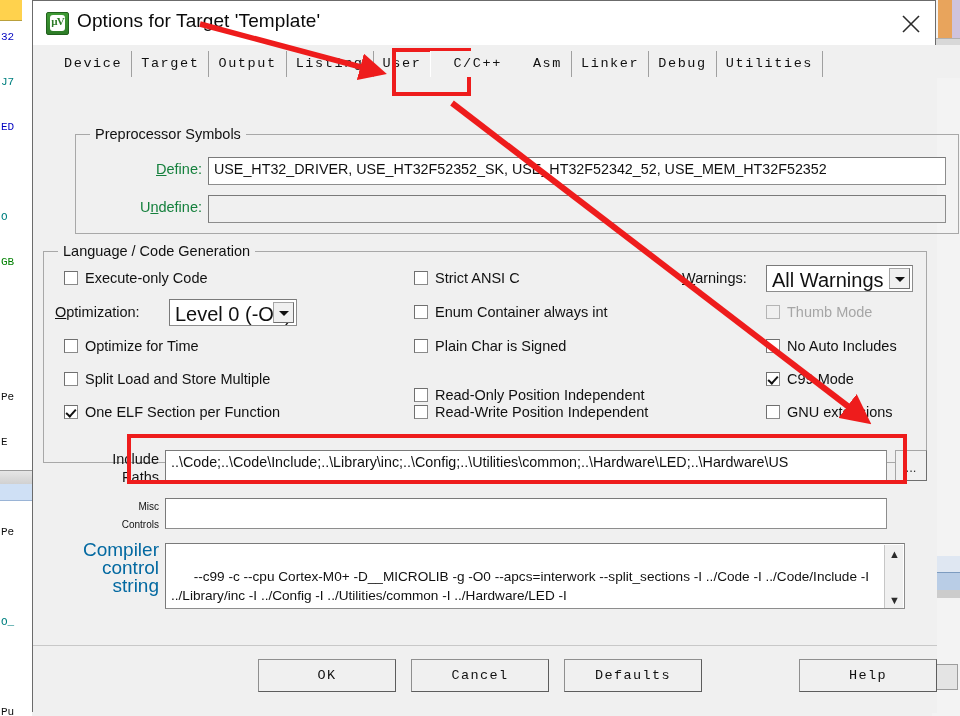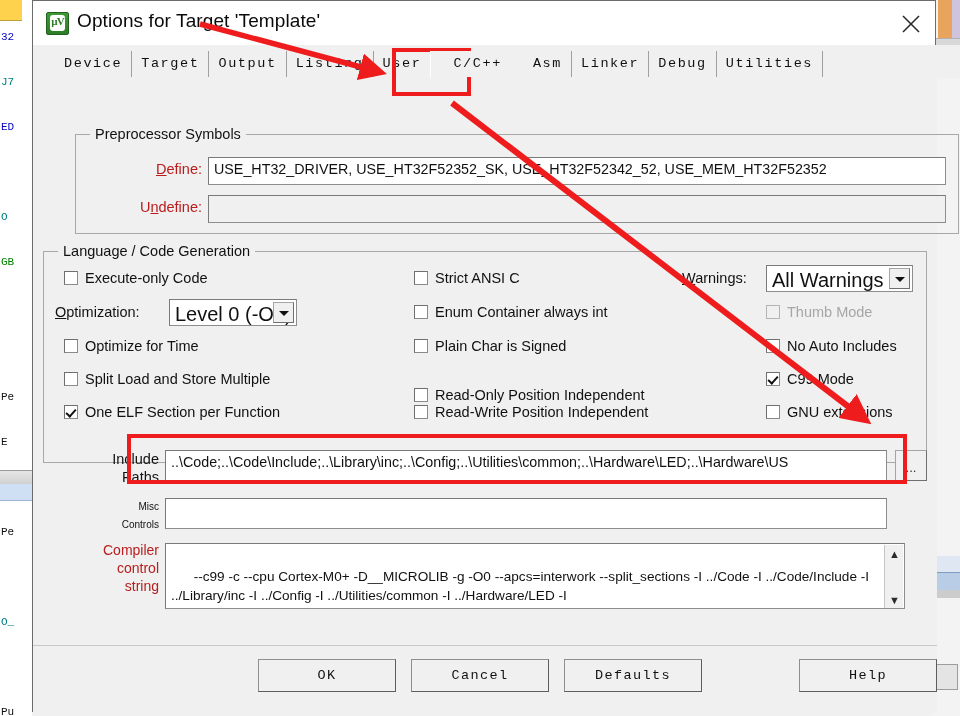--- a/index.html
+++ b/index.html
@@ -112,21 +112,21 @@
     box-sizing:border-box;
   }
   .group > .legend{
     position:absolute;top:-9px;left:14px;background:#f0f0f0;padding:0 5px;
     font-size:14.5px;color:#111;
   }
 
   
   #grp-pre{left:10px;top:56px;width:884px;height:100px;margin-left:32px;}
   .fld-label{
-    position:absolute;font-size:14.5px;color:#b91c1c;text-align:right;
+    position:absolute;font-size:14.5px;color:#15803d;text-align:right;
   }
   .textbox{
     position:absolute;background:#ffffff;
     border:1px solid #8d8d8d;
     border-top:1px solid #7a7a7a;border-left:1px solid #7a7a7a;
     box-sizing:border-box;
     font-size:14.3px;color:#111;
     padding:3px 4px 0 5px;
     white-space:nowrap;overflow:hidden;
     font-family:"Liberation Sans",sans-serif;
@@ -174,21 +174,21 @@
   #include-box{position:absolute;left:132px;top:372px;width:722px;height:31px;}
   #include-btn{
     position:absolute;left:862px;top:372px;width:32px;height:31px;
     background:#f0f0f0;border:1px solid #a5a5a5;
     border-right-color:#6f6f6f;border-bottom-color:#6f6f6f;
     box-sizing:border-box;text-align:center;font-size:13px;color:#333;
     padding-top:9px;
   }
   #lbl-misc{position:absolute;left:34px;top:420px;width:92px;text-align:right;font-size:10px;color:#111;line-height:18px;}
   #misc-box{position:absolute;left:132px;top:420px;width:722px;height:31px;}
-  #lbl-cc{position:absolute;left:22px;top:463px;width:104px;text-align:right;font-size:14px;color:#b91c1c;line-height:18px;}
+  #lbl-cc{position:absolute;left:22px;top:463px;width:104px;text-align:right;font-size:19px;color:#0369a1;line-height:18px;}
   #cc-box{
     position:absolute;left:132px;top:465px;width:740px;height:66px;
     background:#ffffff;border:1px solid #8d8d8d;
     border-top-color:#7a7a7a;border-left-color:#7a7a7a;box-sizing:border-box;
     font-size:13.6px;color:#111;line-height:19px;padding:4px 22px 0 5px;
     overflow:hidden;white-space:pre-wrap;word-break:break-word;
   }
   #cc-scroll{
     position:absolute;right:1px;top:1px;width:19px;height:64px;background:#f0f0f0;
     border-left:1px solid #c6c6c6;box-sizing:border-box;

